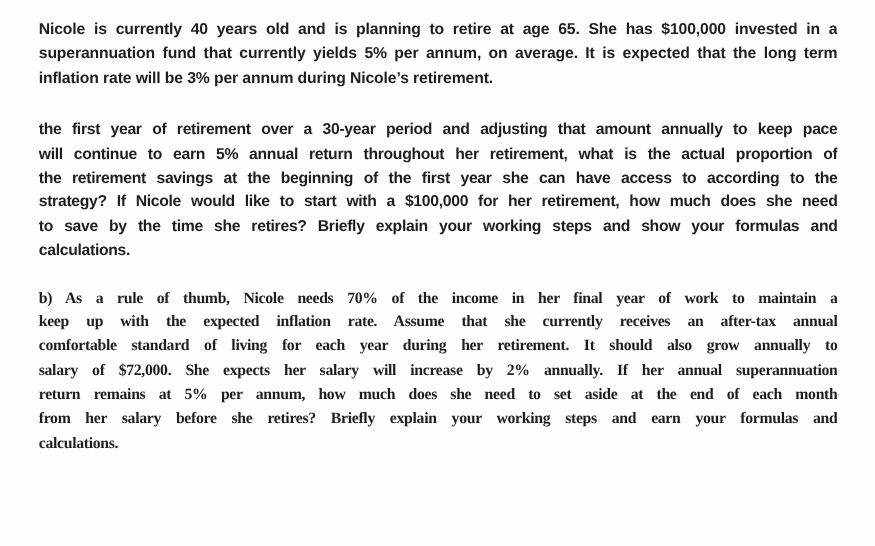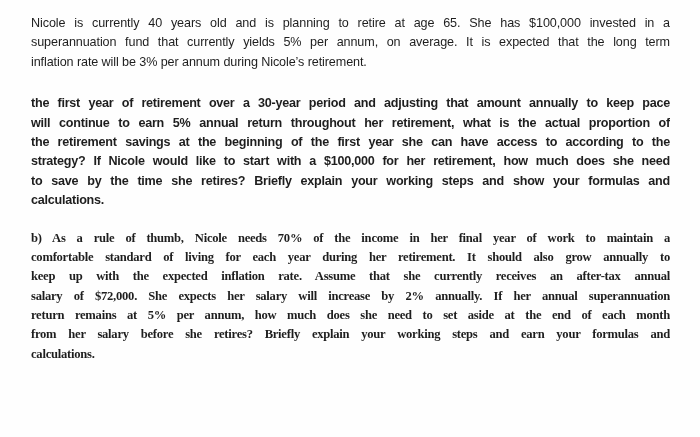--- a/index.html
+++ b/index.html
@@ -22,21 +22,21 @@
     color: #1e1e1e;
     
     filter: blur(0.35px);
   }
   .para {
     font-size: 12.6px;
     line-height: 19.4px;
     margin: 0;
   }
   .para.regular {
-    font-weight: 400;
+    font-weight: 700;
     letter-spacing: -0.1px;
   }
   .para.bold {
     font-weight: 700;
     letter-spacing: -0.25px;
   }
   .para.intro { margin-bottom: 22px; }
   .para.part-a { margin-bottom: 18px; }
   .para.part-b { margin-bottom: 16px; font-family: Liberation Serif, serif; }
   .line {
@@ -65,21 +65,21 @@
     <div class="line">the first year of retirement over a 30-year period and adjusting that amount annually to keep pace</div>
     <div class="line">will continue to earn 5% annual return throughout her retirement, what is the actual proportion of</div>
     <div class="line">the retirement savings at the beginning of the first year she can have access to according to the</div>
     <div class="line">strategy? If Nicole would like to start with a $100,000 for her retirement, how much does she need</div>
     <div class="line">to save by the time she retires? Briefly explain your working steps and show your formulas and</div>
     <div class="line last">calculations.</div>
   </div>
 
   <div class="para bold part-b">
     <div class="line">b) As a rule of thumb, Nicole needs 70% of the income in her final year of work to maintain a</div>
+    <div class="line">keep up with the expected inflation rate. Assume that she currently receives an after-tax annual</div>
     <div class="line">comfortable standard of living for each year during her retirement. It should also grow annually to</div>
-    <div class="line">keep up with the expected inflation rate. Assume that she currently receives an after-tax annual</div>
     <div class="line">salary of $72,000. She expects her salary will increase by 2% annually. If her annual superannuation</div>
     <div class="line">return remains at 5% per annum, how much does she need to set aside at the end of each month</div>
     <div class="line">from her salary before she retires?  Briefly explain your working steps and earn your formulas and</div>
     <div class="line last">calculations.</div>
   </div>
 
 </div>
 
 </body></html>

